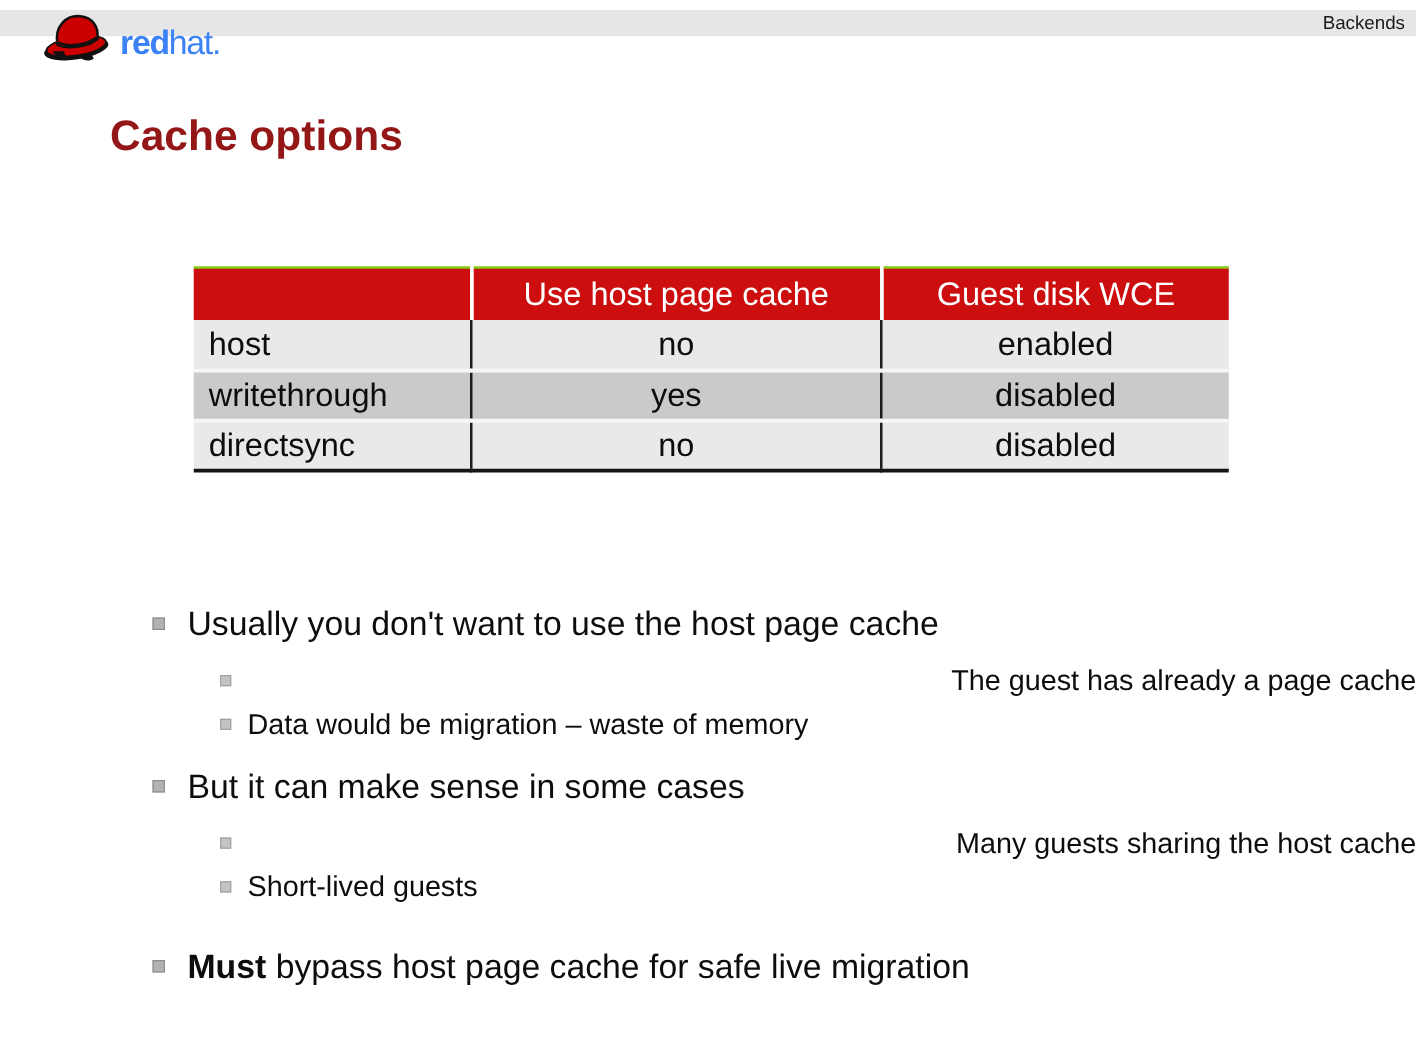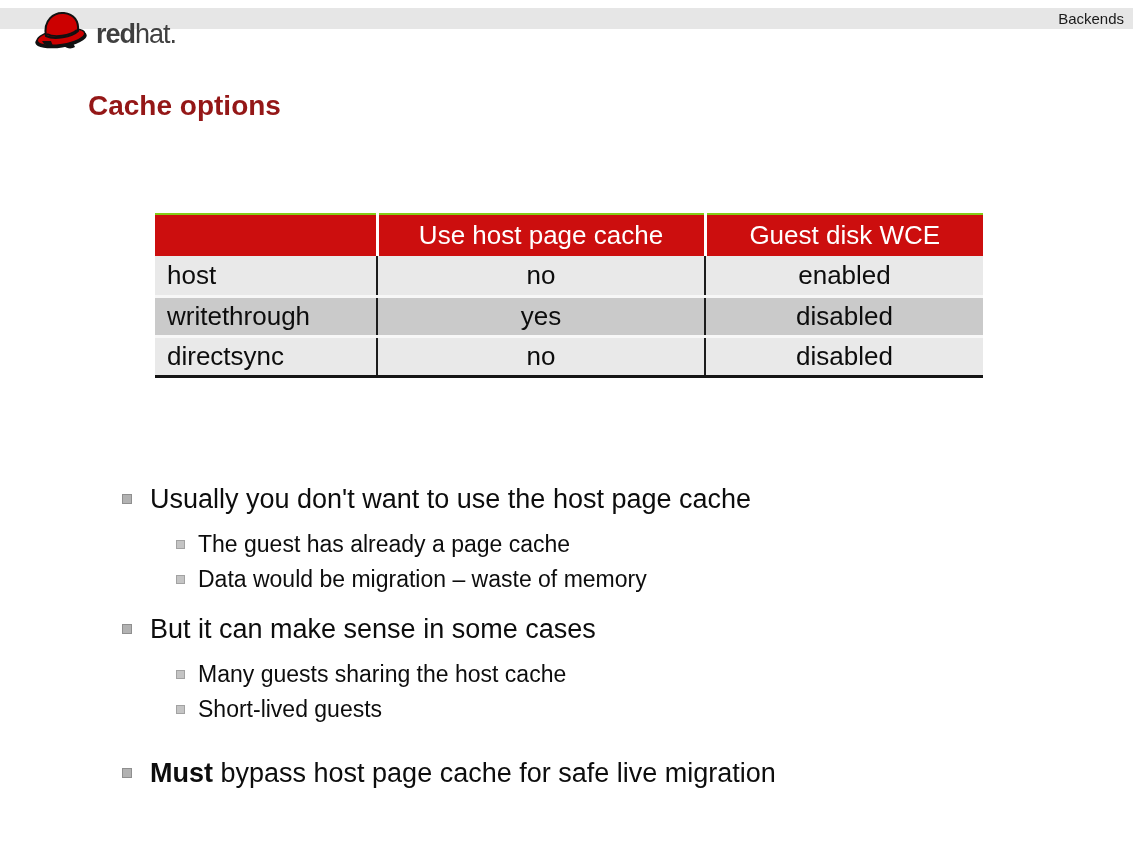--- a/index.html
+++ b/index.html
@@ -29,28 +29,28 @@
     font-size:15px;color:#1a1a1a;line-height:19px;
   }
   
   .logo{
     position:absolute;left:34px;top:8px;
     display:flex;align-items:flex-end;
   }
   .logo svg{display:block;}
   .wordmark{
     margin-left:6px;margin-bottom:2px;
-    font-size:27px;letter-spacing:-1px;color:#404040;line-height:1;
+    font-size:27px;letter-spacing:-1px;color:#3b82f6;line-height:1;
   }
   .wordmark .w-bold{font-weight:800;}
   .wordmark .w-light{font-weight:500;}
   
   .slide-title{
     position:absolute;left:88px;top:90px;
-    font-size:28px;font-weight:bold;color:var(--title-red);
+    font-size:34px;font-weight:bold;color:var(--title-red);
     letter-spacing:0px;
   }
   
   .cache-table{
     position:absolute;left:155px;top:213px;width:828px;
     border-collapse:collapse;table-layout:fixed;
     font-size:26px;
     border-top:2px solid #84cc16;
     border-bottom:3px solid #151515;
   }
@@ -80,21 +80,21 @@
     position:absolute;display:block;
   }
   .lvl1 .bullet{
     left:122px;top:12px;width:10px;height:10px;
     background:#b2b2b2;border:1px solid #8f8f8f;
   }
   .lvl2 .bullet{
     left:176px;top:10px;width:9px;height:9px;
     background:#c4c4c4;border:1px solid #a2a2a2;
   }
-  .mt14{margin-top:14px;}
+  .mt14{margin-top:14px;text-align:right;}
   .mt6{margin-top:6px;}
   .mt18{margin-top:18px;}
   .mt20{margin-top:32px;}
   .b-item b{font-weight:bold;}
 </style>
 </head>
 <body>
 
 <div class="band">
   <div class="band-label">Backends</div>

